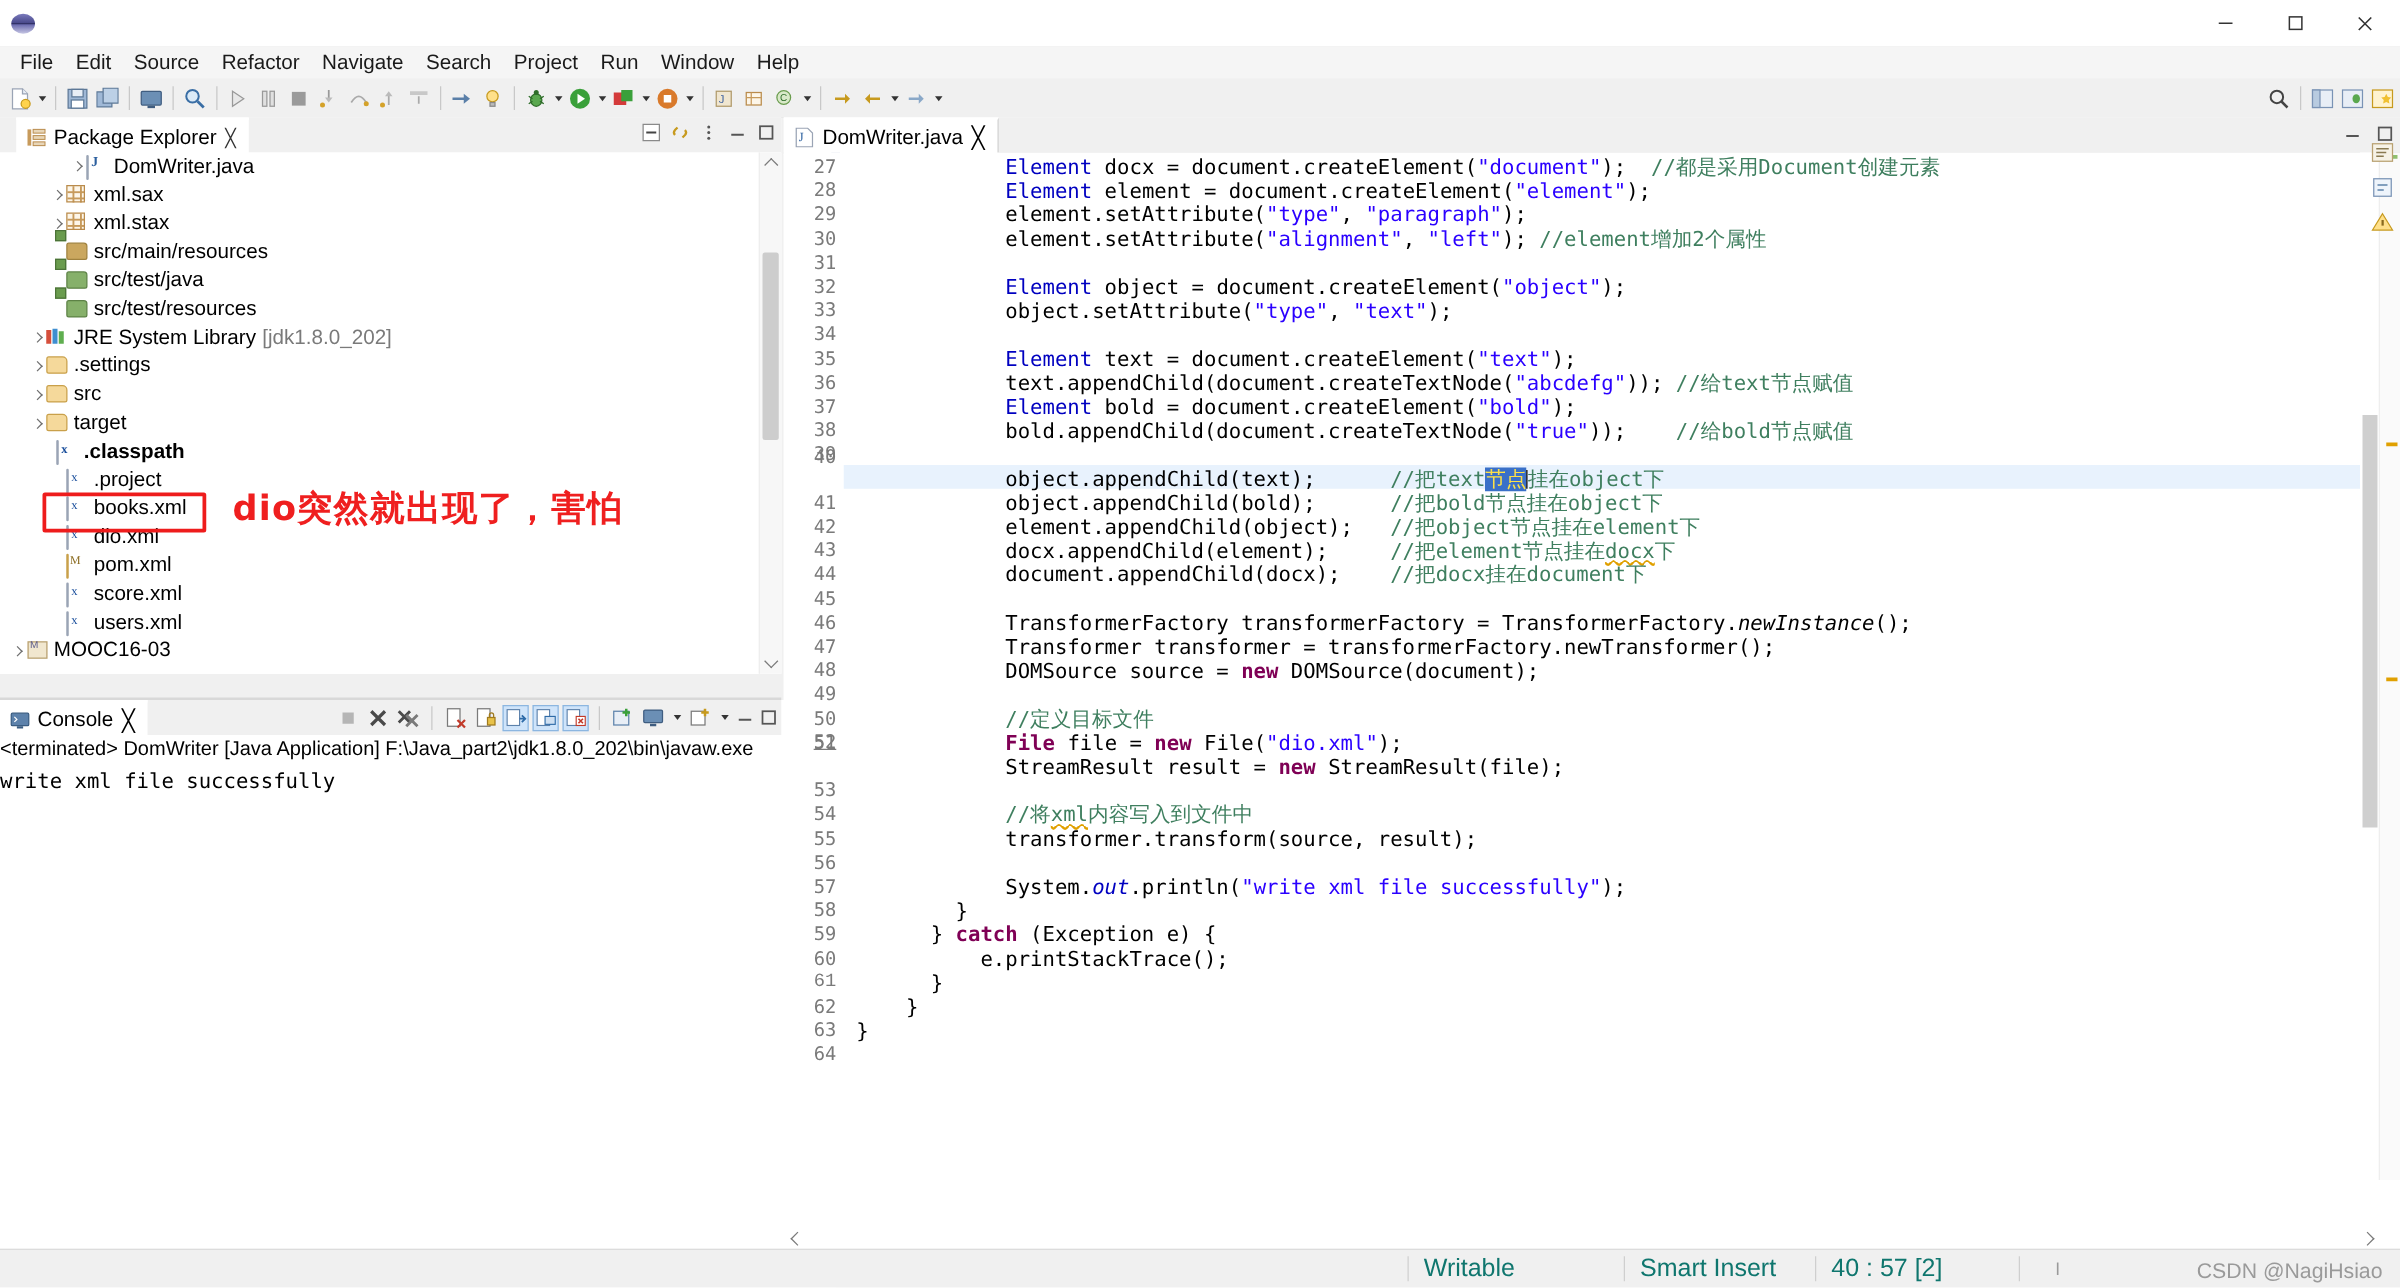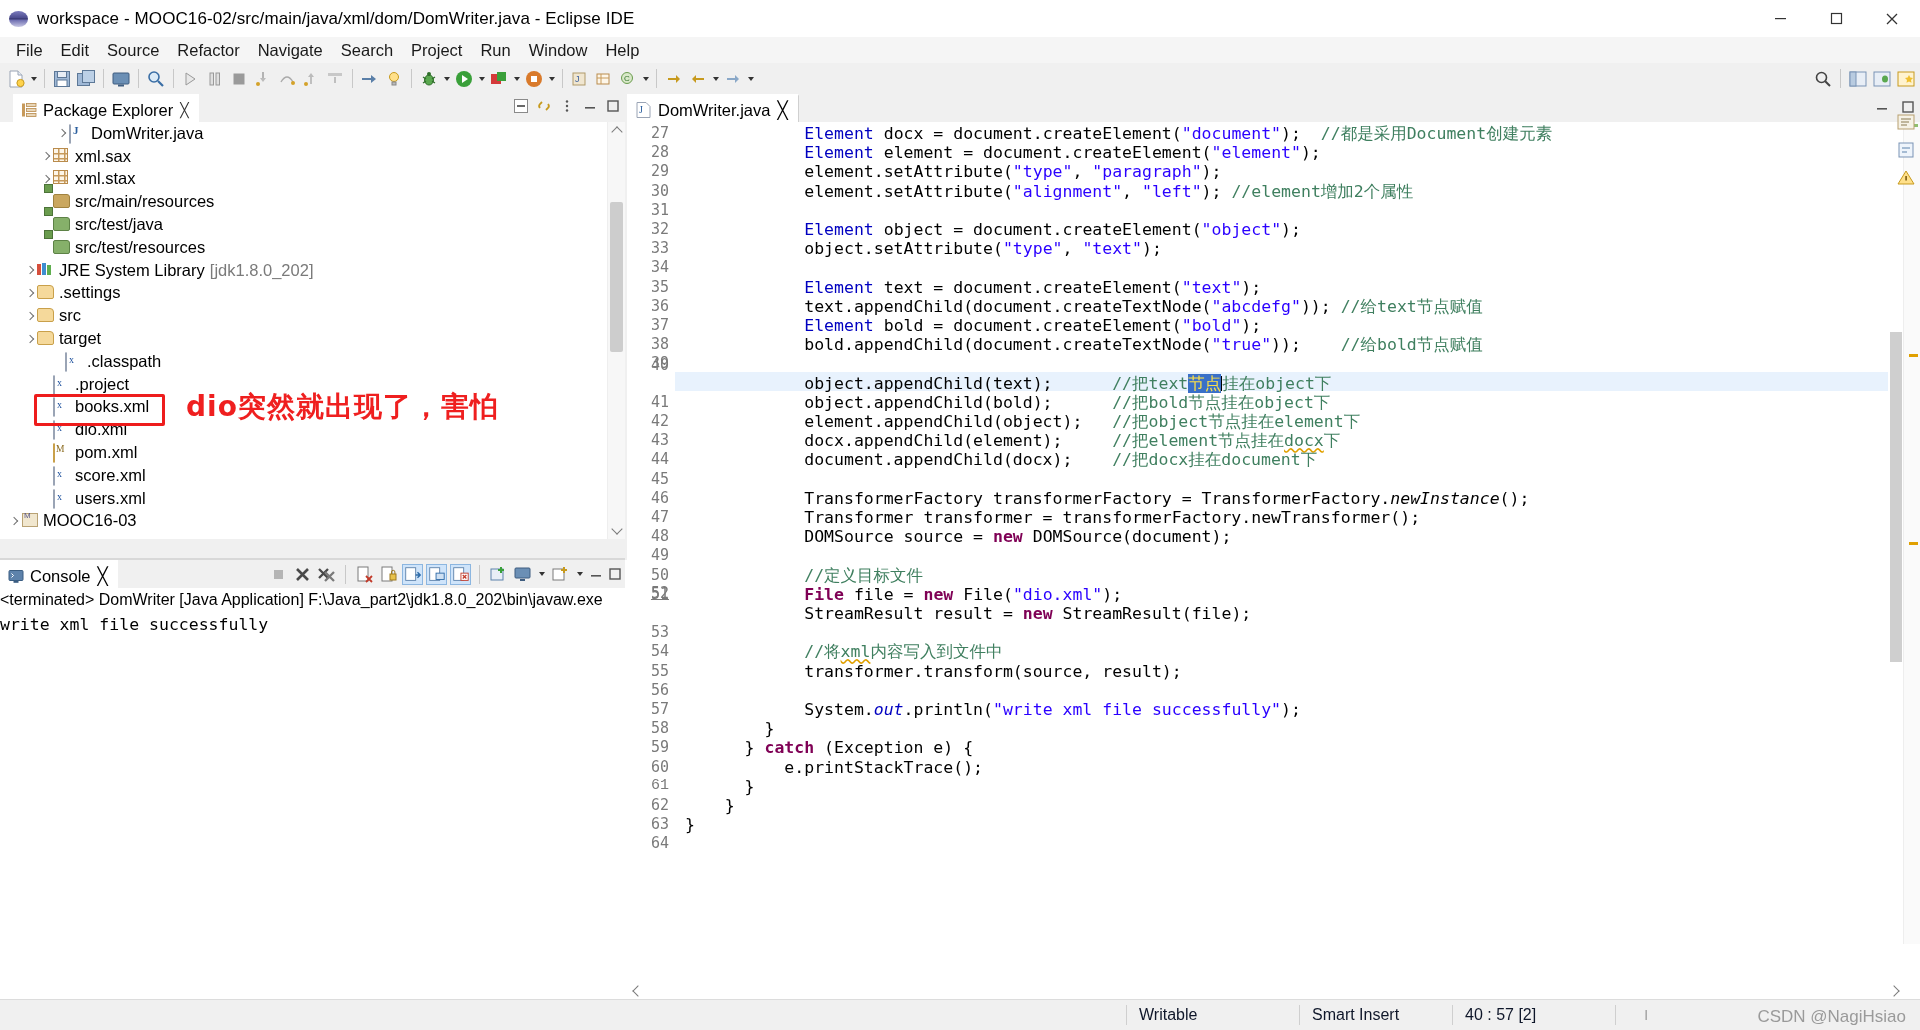--- a/index.html
+++ b/index.html
@@ -176,34 +176,33 @@
   .hsb-left,.hsb-right{position:absolute;top:1px;width:16px;height:15px;display:flex;align-items:center;justify-content:center;}
   .hsb-left{left:1px;} .hsb-right{right:17px;}
   .chev.l{transform:rotate(135deg);margin-left:3px;}
   .chev.r{transform:rotate(-45deg);margin-right:3px;}
   .fast-view{position:absolute;right:2px;top:100px;width:22px;}
   .fv{width:22px;height:24px;position:relative;margin-bottom:4px;}
 
   
   .status{position:absolute;left:0;bottom:0;width:1920px;height:30px;background:#f0f0f0;
     border-top:1px solid #dcdcdc;display:flex;align-items:center;}
-  .st-cell{font-size:16px;color:#0f172a;display:flex;align-items:center;height:30px;}
+  .st-cell{font-size:20px;color:#0f766e;display:flex;align-items:center;height:30px;}
   .st-div{width:1px;height:20px;background:#cfcfcf;}
   .csdn{position:absolute;right:14px;bottom:3px;color:#9a9a9a;font-size:17px;}
 </style>
 </head>
 <body>
 
 <div class="app">
 
   <div class="titlebar">
     <div class="title-icon">
         <div class="sph"></div>
       </div>
-    <div class="title-text">workspace - MOOC16-02/src/main/java/xml/dom/DomWriter.java - Eclipse IDE</div>
     <div class="win-btns">
       <div class="win-btn">
         <svg width="13" height="13" viewBox="0 0 13 13">
             <rect x="1" y="6" width="11" height="1.2" fill="#333"></rect>
           </svg>
       </div>
       <div class="win-btn">
         <svg width="13" height="13" viewBox="0 0 13 13">
             <rect x="1.5" y="1.5" width="10" height="10" fill="none" stroke="#333" stroke-width="1.2"></rect>
           </svg>
@@ -548,21 +547,21 @@
               <span class="icon"><span class="i-folder"><span class="f"></span></span></span>
               <span class="tlabel">src</span>
             </div>
             <div class="row" style="padding-left: 24px;">
               <span class="arrow">
                 <b></b>
               </span>
               <span class="icon"><span class="i-folder"><span class="f"></span></span></span>
               <span class="tlabel">target</span>
             </div>
-            <div class="row" style="padding-left: 52px;">
+            <div class="row" style="padding-left: 32px; font-weight: bold;">
               <span class="arrow"></span>
               <span class="icon"><span class="i-xml"></span></span>
               <span class="tlabel">.classpath</span>
             </div>
             <div class="row" style="padding-left: 40px;">
               <span class="arrow"></span>
               <span class="icon"><span class="i-xml"></span></span>
               <span class="tlabel">.project</span>
             </div>
             <div class="row" style="padding-left: 40px;">

